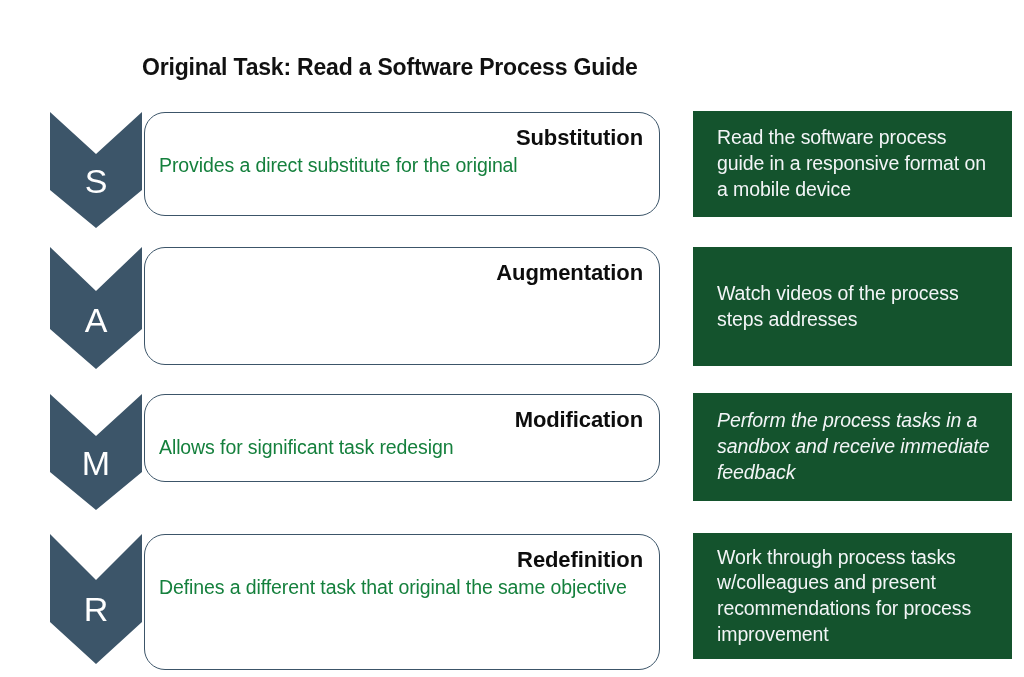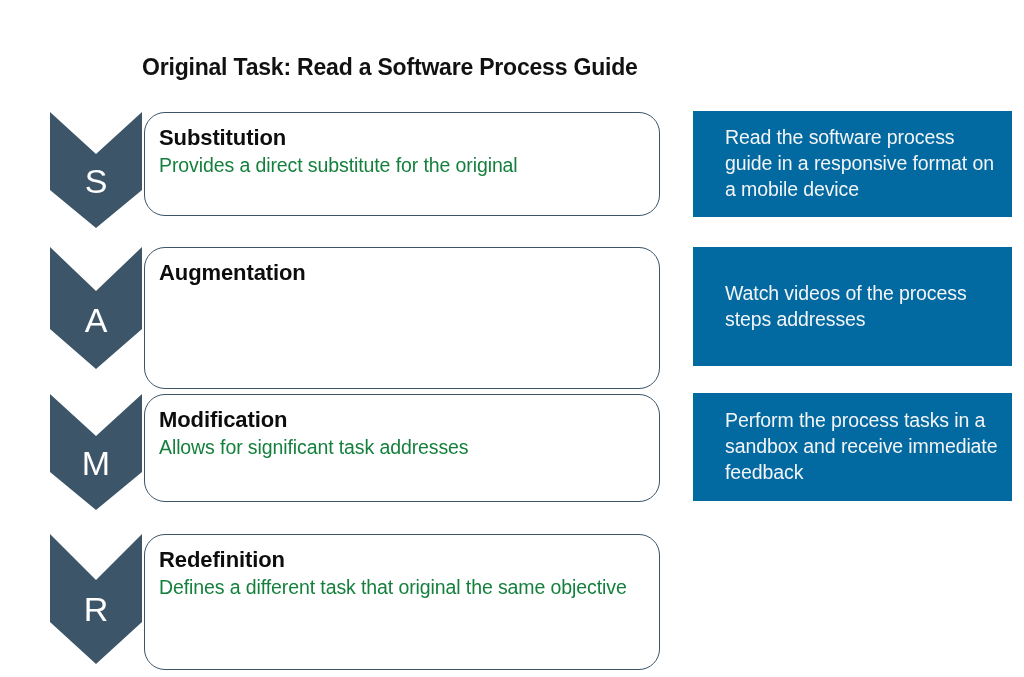--- a/index.html
+++ b/index.html
@@ -82,40 +82,41 @@
     border-radius: 21px;
     padding: 12px 16px 12px 14px;
   }
   .card-title {
     font-size: 22px;
     font-weight: bold;
     color: #0d0d0d;
     line-height: 1.15;
     letter-spacing: -0.1px;
     margin-bottom: 3px;
+    text-align: right;
   }
   .card-desc {
     font-size: 19.5px;
     font-weight: normal;
     color: #15803d;
     line-height: 1.25;
     letter-spacing: -0.1px;
   }
 
   
   .panel {
     position: absolute;
     left: 653px;
     width: 319px;
     box-sizing: border-box;
-    background: #0369a1;
+    background: #14532d;
     color: #f2f4f6;
     display: flex;
     align-items: center;
-    padding: 8px 14px 8px 32px;
+    padding: 8px 14px 8px 24px;
   }
   .panel-text {
     font-size: 19.5px;
     line-height: 1.32;
     letter-spacing: -0.1px;
     color: #f3f5f7;
   }
 
   
   .vlabel {
@@ -162,60 +163,63 @@
   </div>
 
   <div class="samr-row" style="top:231px;height:125px;">
     <div class="badge" style="height:122px;">
       <svg viewBox="0 0 92 122" preserveAspectRatio="none" aria-hidden="true">
         <polygon points="0,0 46,44 92,0 92,82 46,122 0,82" fill="#3C5569"></polygon>
       </svg>
       <div class="badge-letter" style="top:56px;">A</div>
     </div>
 
-    <div class="card" style="top:0px;height:142px;">
+    <div class="card" style="top:0px;height:118px;">
       <div class="card-title">Augmentation</div>
     </div>
 
     <div class="panel" style="top:0px;height:119px;">
       <div class="panel-text">Watch videos of the process steps addresses</div>
     </div>
   </div>
 
   <div class="samr-row" style="top:378px;height:118px;">
     <div class="badge" style="height:116px;">
       <svg viewBox="0 0 92 116" preserveAspectRatio="none" aria-hidden="true">
         <polygon points="0,0 46,42 92,0 92,78 46,116 0,78" fill="#3C5569"></polygon>
       </svg>
       <div class="badge-letter" style="top:52px;">M</div>
     </div>
 
-    <div class="card" style="top:0px;height:108px;">
+    <div class="card" style="top:0px;height:88px;">
       <div class="card-title">Modification</div>
-      <div class="card-desc">Allows for significant task addresses</div>
-    </div>
-
-    <div class="panel" style="top:-1px;height:108px;">
+      <div class="card-desc">Allows for significant task redesign</div>
+    </div>
+
+    <div class="panel" style="top:-1px;height:108px;font-style:italic;">
       <div class="panel-text">Perform the process tasks in a sandbox and receive immediate feedback</div>
     </div>
   </div>
 
   <div class="samr-row" style="top:518px;height:132px;">
     <div class="badge" style="height:130px;">
       <svg viewBox="0 0 92 130" preserveAspectRatio="none" aria-hidden="true">
         <polygon points="0,0 46,46 92,0 92,88 46,130 0,88" fill="#3C5569"></polygon>
       </svg>
       <div class="badge-letter" style="top:58px;">R</div>
     </div>
 
     <div class="card" style="top:0px;height:136px;">
       <div class="card-title">Redefinition</div>
       <div class="card-desc">Defines a different task that original the same objective</div>
     </div>
 
+    <div class="panel" style="top:-1px;height:126px;">
+      <div class="panel-text">Work through process tasks w/colleagues and present recommendations for process improvement</div>
+    </div>
   </div>
 
   <div class="vlabel" style="top:96px;height:254px;">
     <span>Enhancement</span>
   </div>
 
   <div class="vlabel" style="top:378px;height:268px;">
     <span>Transformation</span>
   </div>
 

